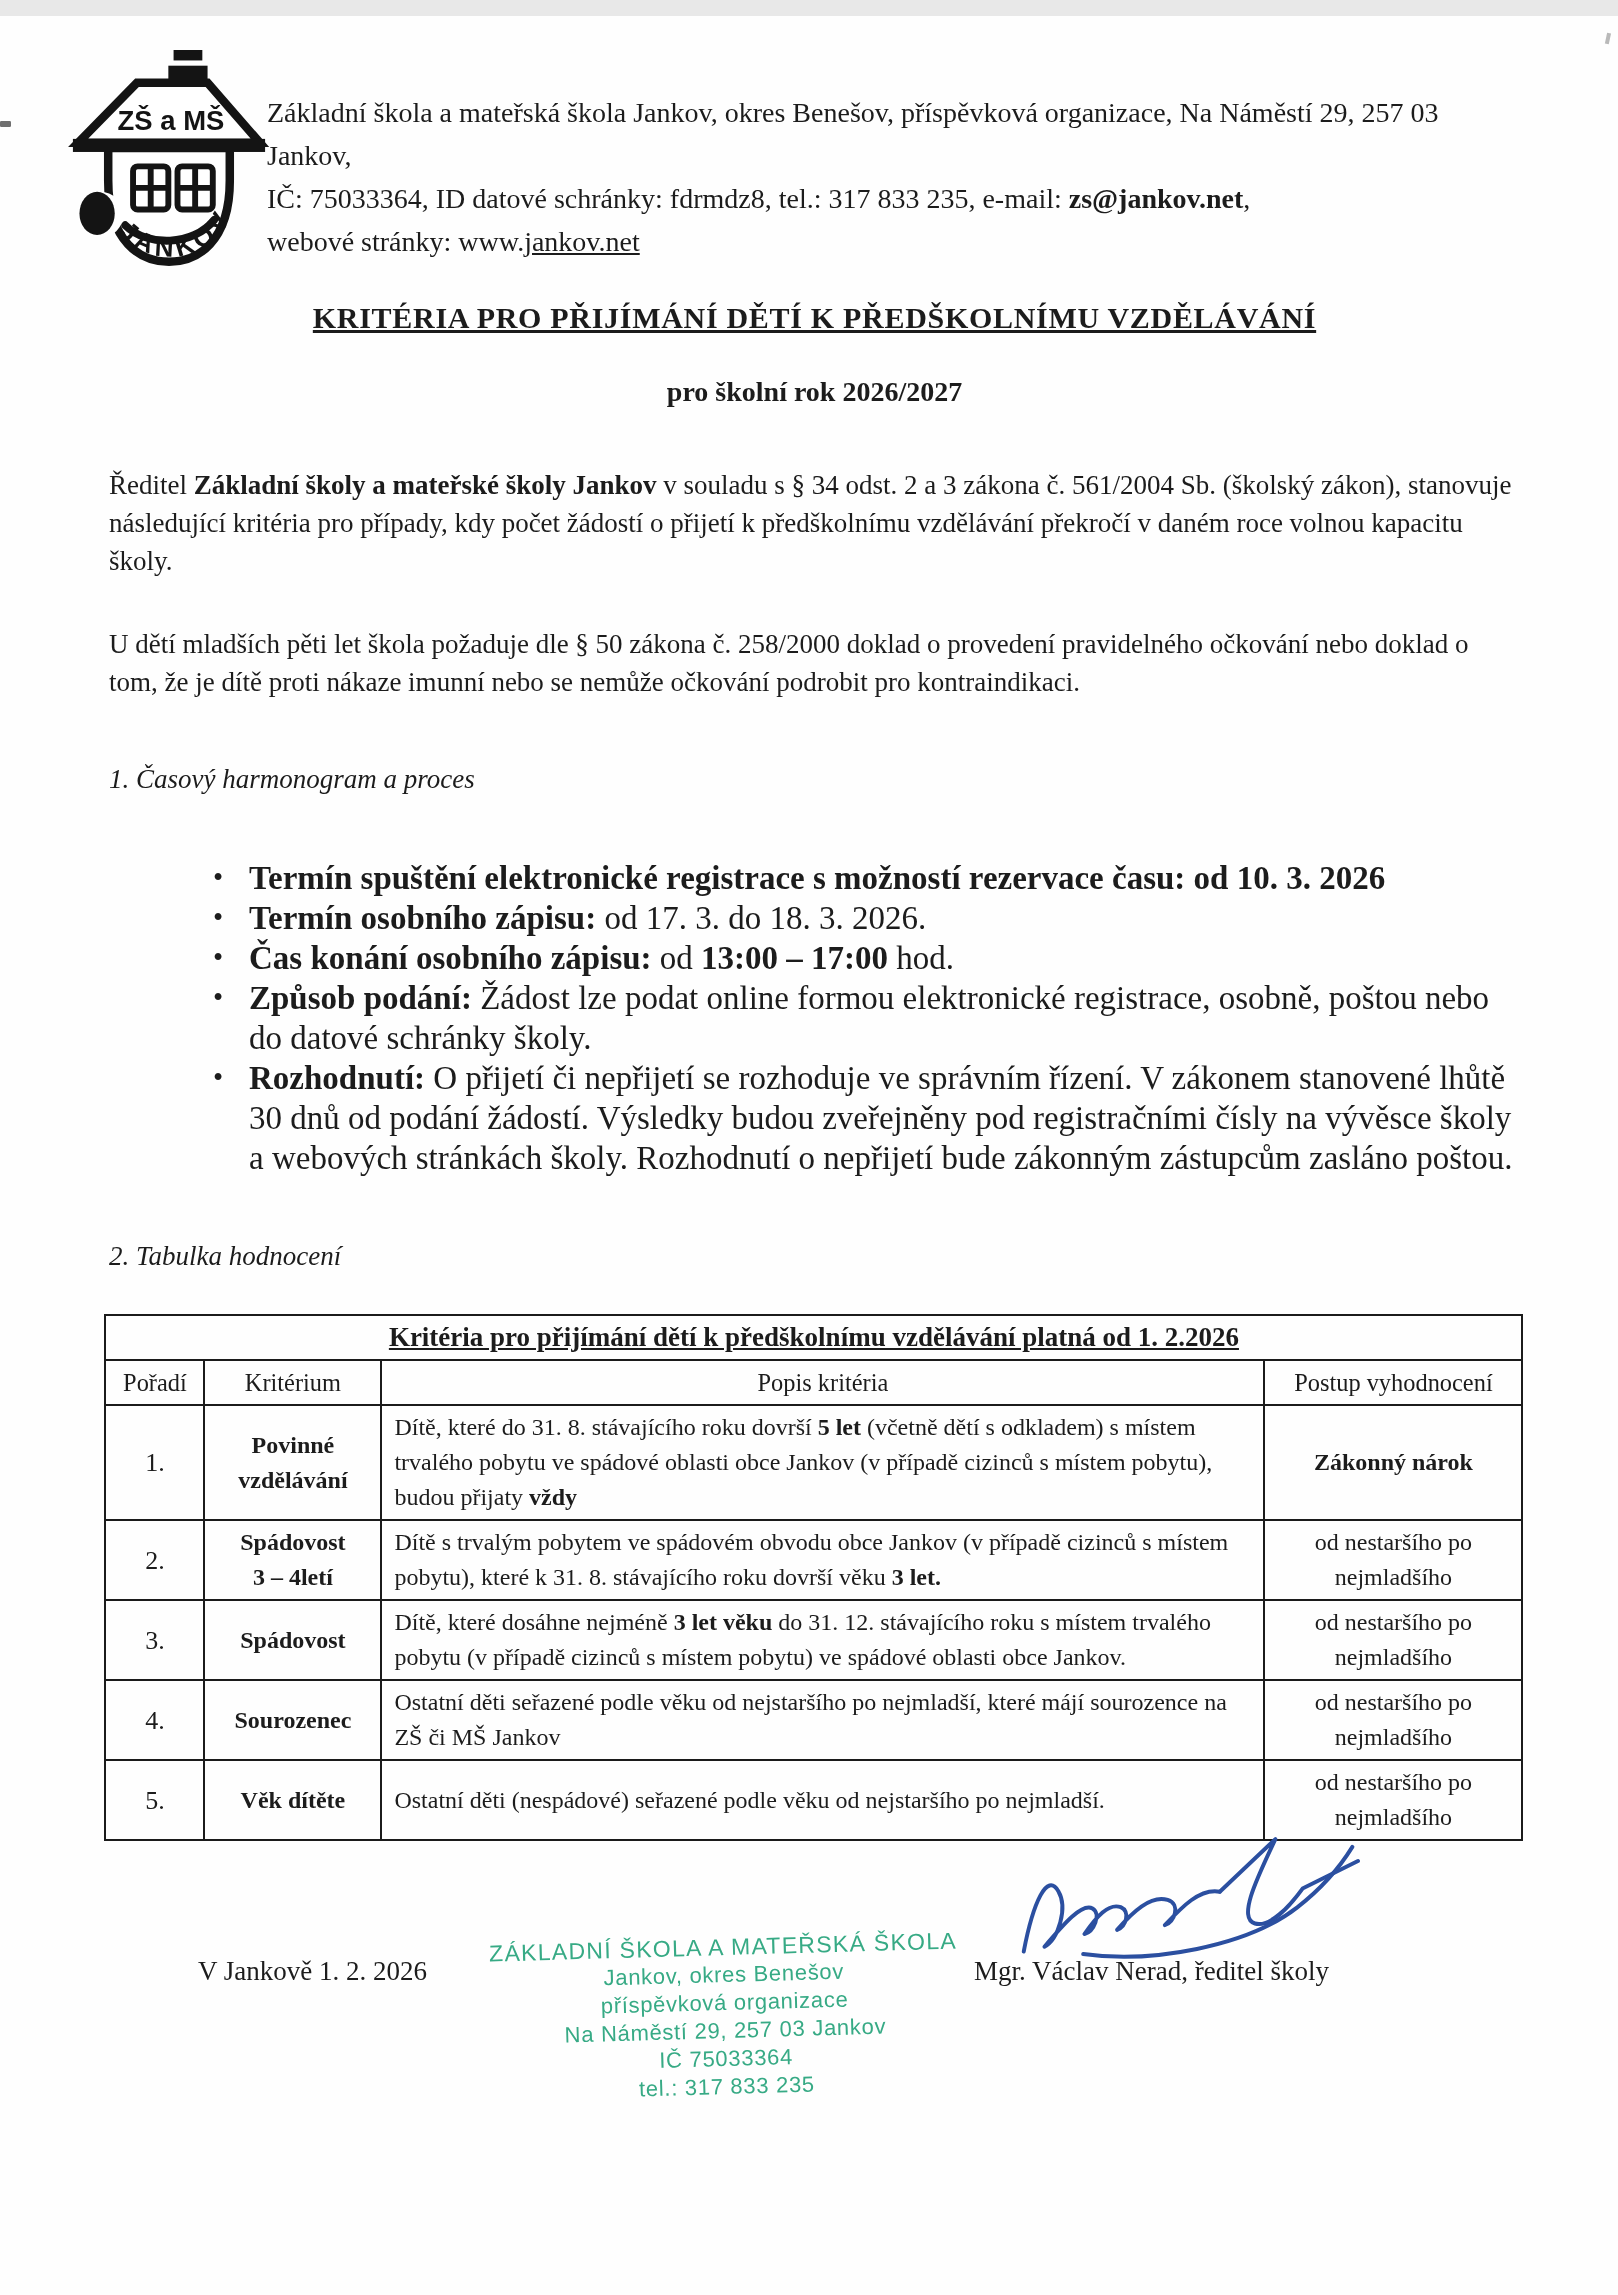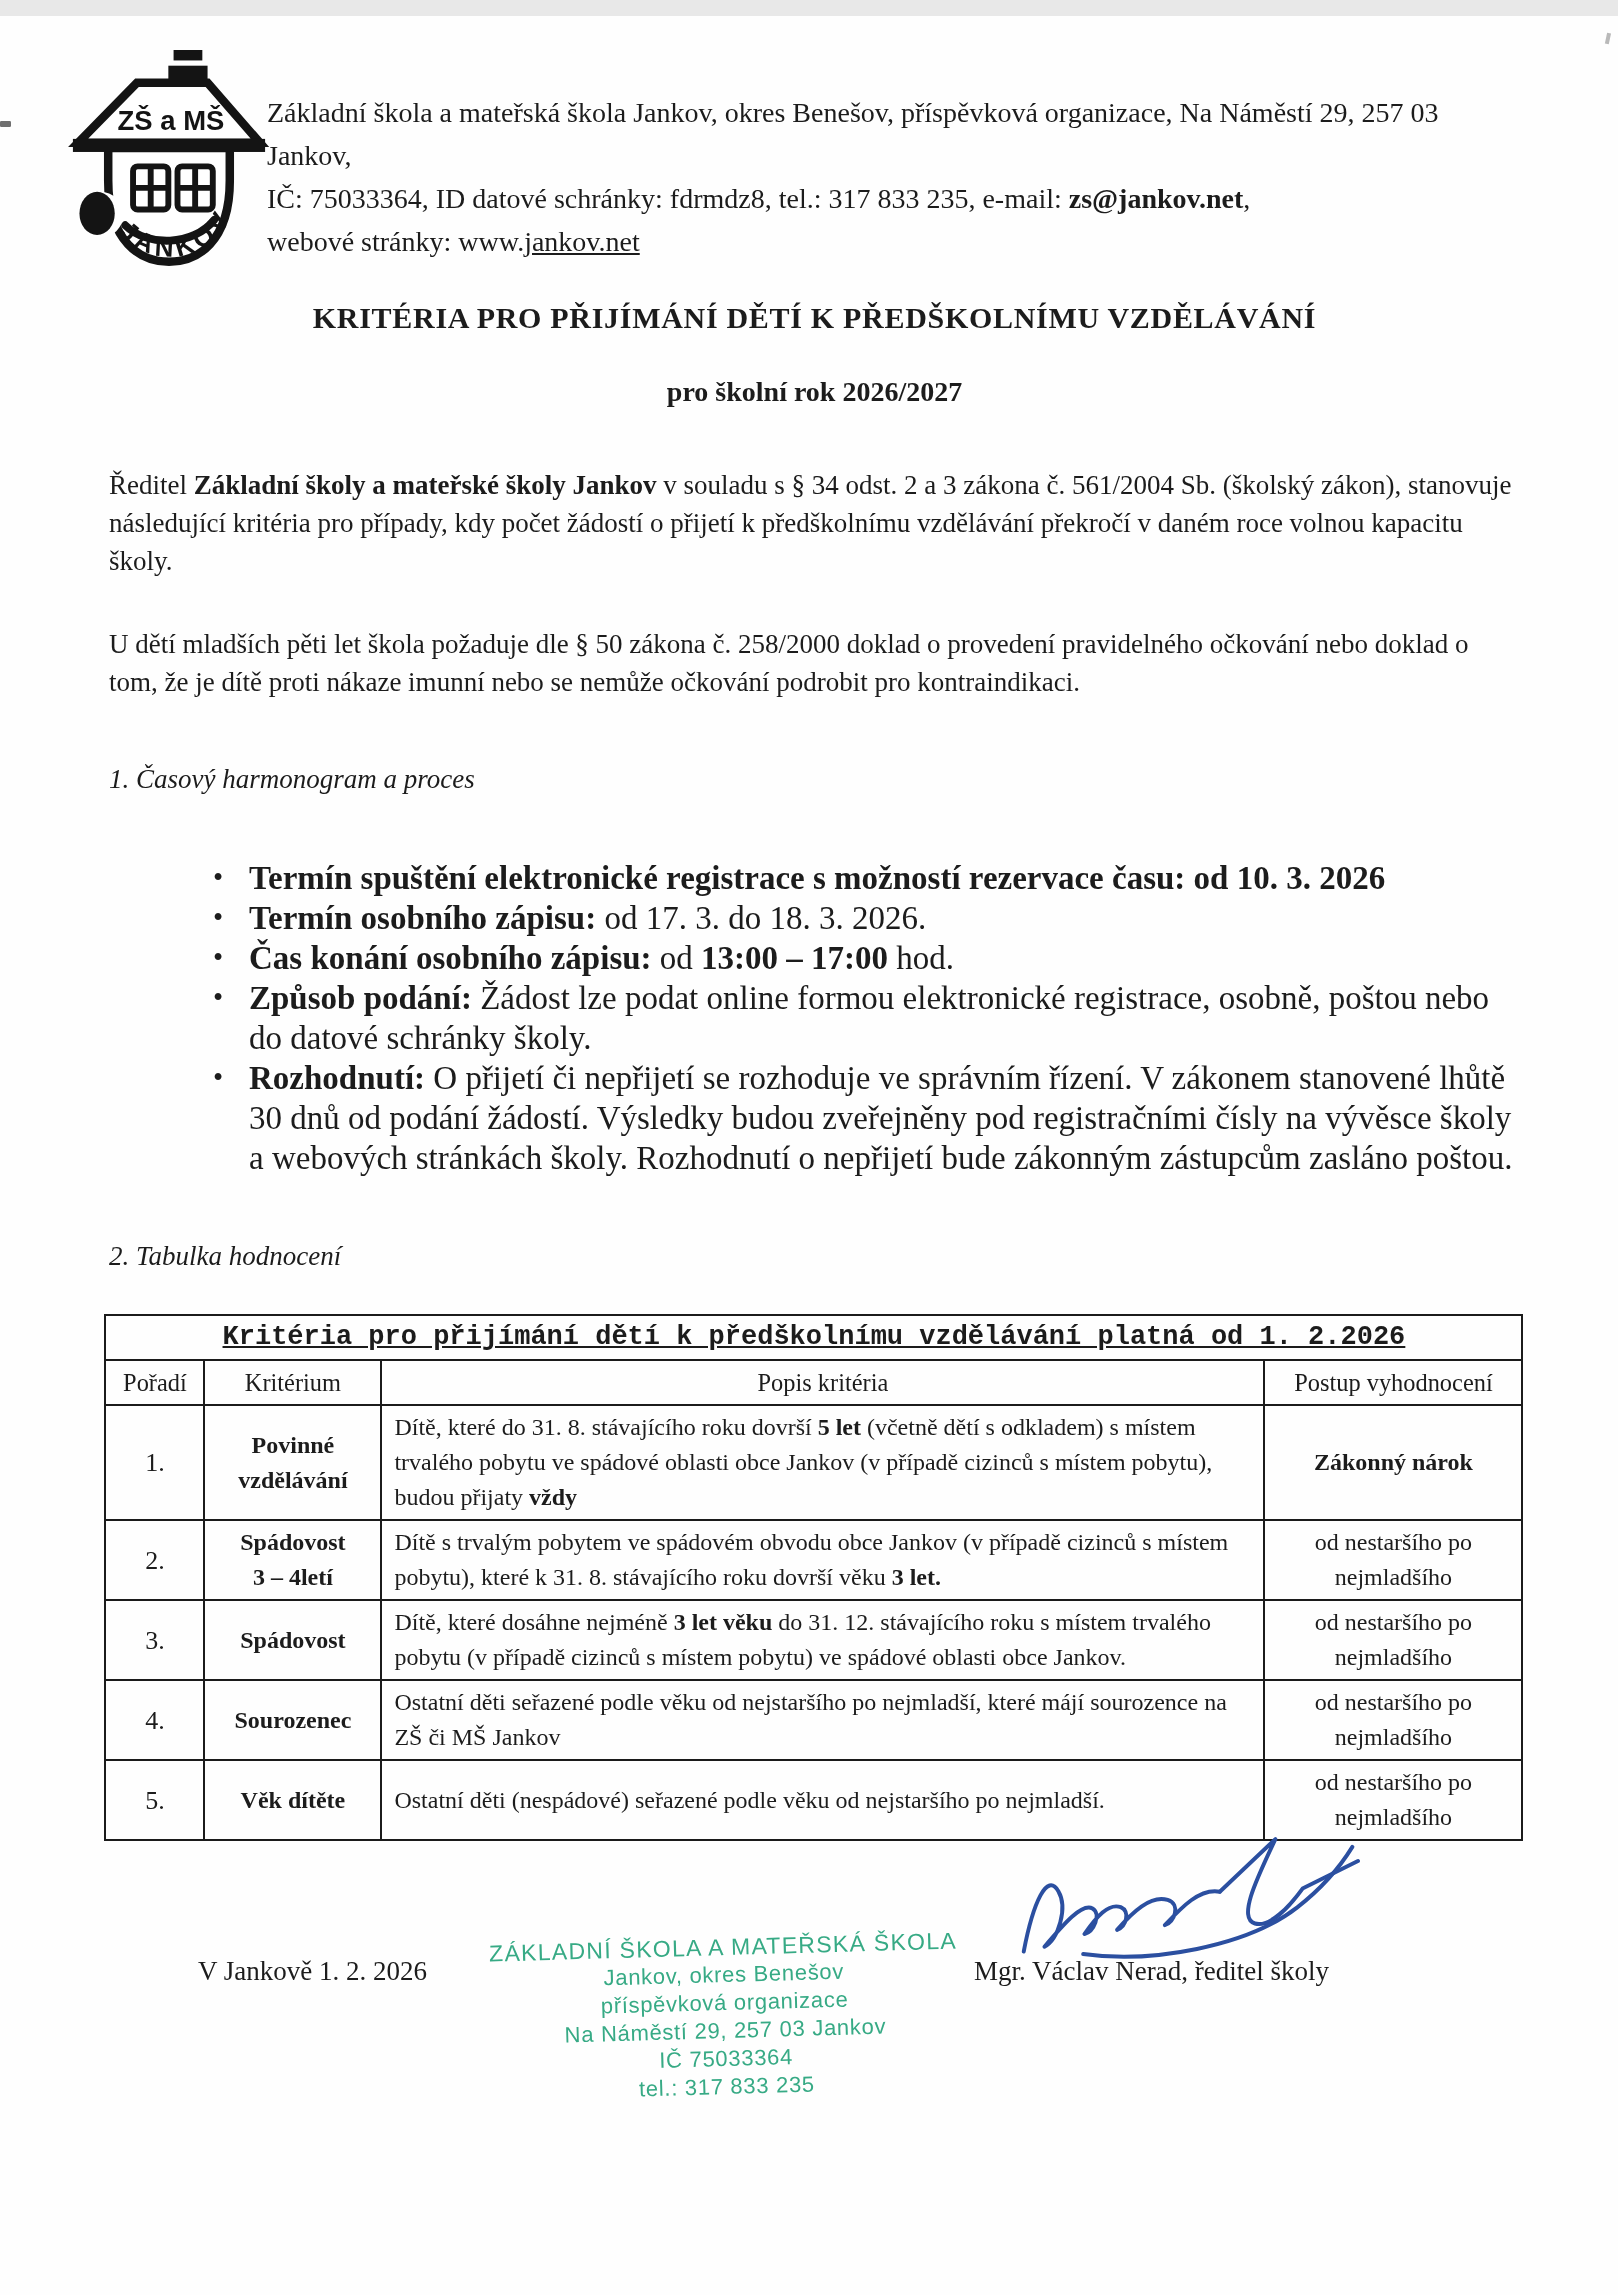--- a/index.html
+++ b/index.html
@@ -15,21 +15,21 @@
   .content{padding:0 99px 0 109px;}
   .b{font-weight:bold;}
   .u{text-decoration:underline;}
 
   
   .letterhead{display:flex;margin:34px 0 0 -46px;}
   .logo{flex:0 0 auto;width:212px;height:217px;}
   .lh-text{margin:41px 0 0 -8px;font-size:28px;line-height:43px;}
 
   
-  .doc-title{margin:34px 0 0 0;text-align:center;font-size:30px;font-weight:bold;letter-spacing:0.7px;}
+  .doc-title{margin:34px 0 0 0;text-align:center;font-size:30px;font-weight:bold;letter-spacing:0.7px;text-decoration:underline;}
   .doc-subtitle{margin:41px 0 0 0;text-align:center;font-size:28px;font-weight:bold;}
 
   
   .para{margin:58px 0 0 0;font-size:27px;line-height:38px;}
   .para + .para{margin-top:45px;}
 
   
   .sec-heading{margin:63px 0 0 0;font-size:27px;font-style:italic;font-weight:normal;}
 
   
@@ -37,21 +37,21 @@
   .bullets li{position:relative;}
   .bullets li::before{content:"•";position:absolute;left:-36px;top:-1.3px;font-size:29px;}
 
   
   table.criteria{
     margin:42px 0 0 -4.6px;width:1417px;
     border-collapse:collapse;table-layout:fixed;
     font-size:24px;line-height:35px;
   }
   table.criteria th,table.criteria td{border:2px solid #1b1b1b;padding:4px 12px;vertical-align:middle;}
-  .t-title{font-size:27px;font-weight:bold;text-align:center;padding:9.2px 6.6px 8px 6.6px;border-bottom-width:3.3px;font-family:Liberation Mono, monospace;}
+  .t-title{font-size:27px;font-weight:bold;text-align:center;padding:9.2px 6.6px 8px 6.6px;border-bottom-width:3.3px;}
   .t-head th{font-weight:normal;text-align:center;font-size:24.4px;padding:5.3px 4px;border-bottom-width:2.6px;}
   .col-order{width:99px;} .col-krit{width:177px;} .col-desc{width:883px;} .col-eval{width:258px;}
   .cell-order{text-align:center;font-size:26px;}
   .cell-krit{text-align:center;font-weight:bold;white-space:pre-line;}
   .cell-desc{text-align:left;padding:6.6px 14.5px;}
   .cell-eval{text-align:center;padding:4px 26px;}
 
   
   .footer{position:relative;height:540px;margin-top:0;}
   .date-place{position:absolute;left:198px;top:115px;font-size:27px;}

